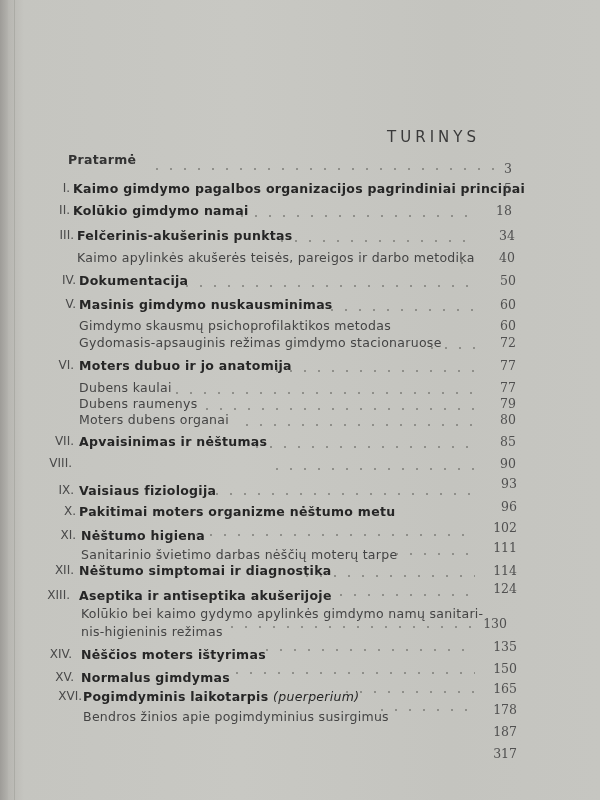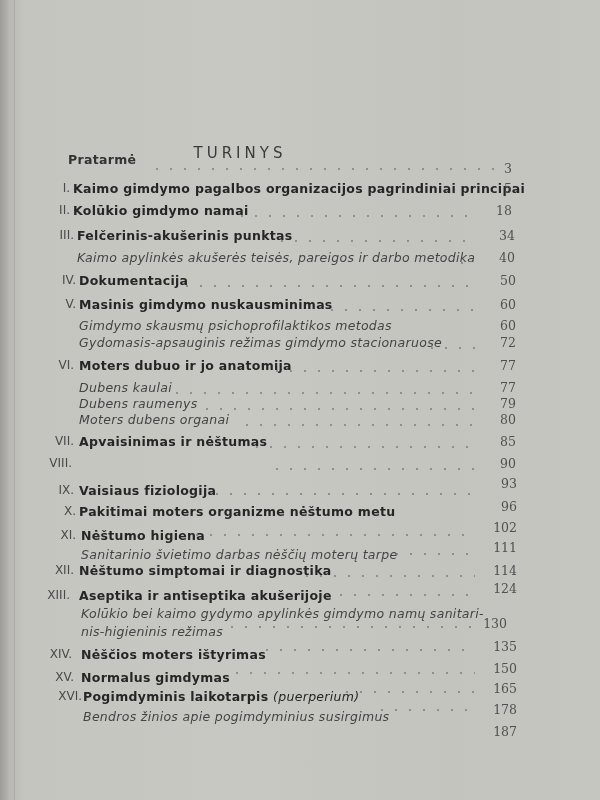--- a/index.html
+++ b/index.html
@@ -32,26 +32,25 @@
       content: "";
       position: absolute;
       left: 14px; top: 0; bottom: 0;
       width: 1px;
       background: rgba(120,118,112,0.25);
     }
     .title {
       position: absolute;
       left: 0; width: 480px;
       top: 128px;
-      text-align: center;
+      text-align: right;
       font-family: "DejaVu Sans", "Liberation Sans", sans-serif;
       font-size: 15px;
       letter-spacing: 4px;
       color: #3a3a3a;
-      margin-top: 16px;
     }
     .row {
       position: absolute;
       left: 0;
       width: 600px;
       height: 20px;
     }
     .num {
       position: absolute;
       text-align: right;
@@ -67,21 +66,20 @@
       font-size: 12.5px;
       letter-spacing: 0.3px;
     }
     .label.chapter {
       font-weight: bold;
       color: #262626;
     }
     .label.sub {
       color: #444;
       font-size: 12.5px;
-      font-style: italic;
     }
     .dots {
       position: absolute;
       height: 2px;
       top: 12px;
       background-image: radial-gradient(circle, #7d7d78 0.8px, transparent 1.2px);
       background-size: 14px 2px;
       background-repeat: repeat-x;
       opacity: 0.75;
     }
@@ -286,14 +284,17 @@
   </div>
   <div class="row" style="top:709px">
     <span class="label sub" style="left:83px">Bendros žinios apie pogimdyminius susirgimus</span>
     <span class="dots" style="left:375px;width:100px;top:0px"></span>
   </div>
 
   <div class="row" style="top:724px">
     <span class="page-no" style="left:477px">187</span>
   </div>
 
+  <div class="row" style="top:746px">
+    <span class="page-no" style="left:477px">317</span>
+  </div>
 
 </div>
 
 </body></html>

